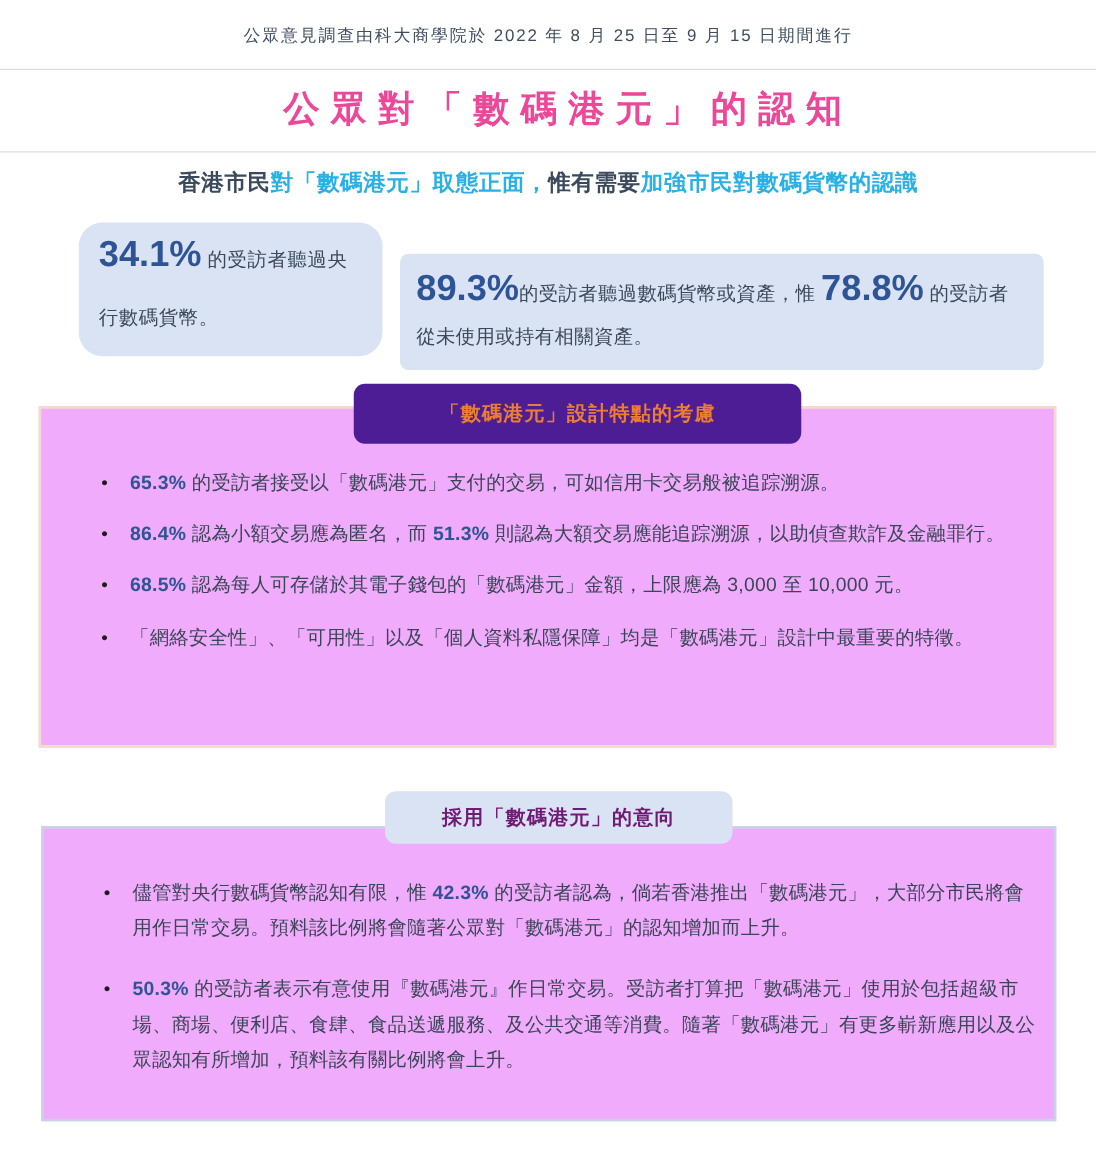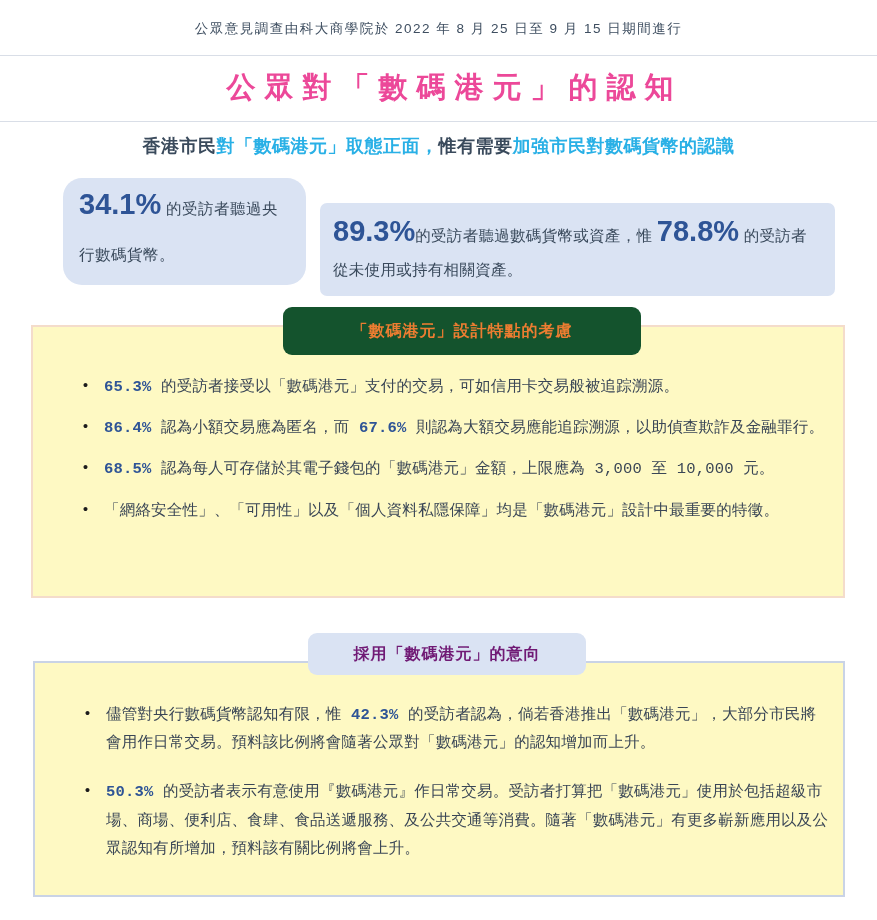--- a/index.html
+++ b/index.html
@@ -39,25 +39,25 @@
   .statbox1 { left:63px;  top:178px; width:243px; height:107px; padding:8px 16px 0 16px;border-radius:19px; }
   .statbox1 p { line-height:46px; }
   .statbox2 { left:320px; top:203px; width:515px; height:93px;  padding:14px 13px 0 13px; }
   .statbox2 p { line-height:34px; letter-spacing:0.3px; }
 
   .section-header {
     position:absolute; z-index:2; border-radius:9px;
     display:flex; align-items:center; justify-content:center;
     font-size:16px; font-weight:700; letter-spacing:1px;
   }
-  .header1 { left:283px; top:307px; width:358px; height:48px; background:#14532d; color:#ed7d31; }
+  .header1 { left:283px; top:307px; width:358px; height:48px; background:#4c1d95; color:#ed7d31; }
   .header2 { left:308px; top:633px; width:278px; height:42px; background:#dae3f3; color:#701a75; }
 
   .panel {
-    position:absolute; background:#fef9c3; box-sizing:border-box; z-index:1;font-family:Liberation Mono, monospace;
+    position:absolute; background:#f0abfc; box-sizing:border-box; z-index:1;
   }
   .panel1 { left:31px; top:325px; width:814px; height:273px; border:2px solid #f4dccb; }
   .panel2 { left:33px; top:661px; width:812px; height:236px; border:2px solid #c9d3e6; }
 
   .panel ul { list-style:none; margin:0; }
   .panel1 ul { padding:46px 12px 0 46px; }
   .panel2 ul { padding:38px 12px 0 46px; }
   .panel li {
     position:relative; padding-left:25px; font-size:15.5px;
     line-height:1.82; color:#3a4656; letter-spacing:0.2px;
@@ -88,21 +88,21 @@
 
   <div class="statbox statbox2">
     <p><span class="seg-big">89.3%</span><span>的受訪者聽過數碼貨幣或資產，惟 </span><span class="seg-big">78.8%</span><span> 的受訪者從未使用或持有相關資產。</span></p>
   </div>
 
   <div class="section-header header1">「數碼港元」設計特點的考慮</div>
 
   <div class="panel panel1">
     <ul>
       <li><span class="seg-pct">65.3%</span><span> 的受訪者接受以「數碼港元」支付的交易，可如信用卡交易般被追踪溯源。</span></li>
-      <li><span class="seg-pct">86.4%</span><span> 認為小額交易應為匿名，而 </span><span class="seg-pct">67.6%</span><span> 則認為大額交易應能追踪溯源，以助偵查欺詐及金融罪行。</span></li>
+      <li><span class="seg-pct">86.4%</span><span> 認為小額交易應為匿名，而 </span><span class="seg-pct">51.3%</span><span> 則認為大額交易應能追踪溯源，以助偵查欺詐及金融罪行。</span></li>
       <li><span class="seg-pct">68.5%</span><span> 認為每人可存儲於其電子錢包的「數碼港元」金額，上限應為 3,000 至 10,000 元。</span></li>
       <li><span>「網絡安全性」、「可用性」以及「個人資料私隱保障」均是「數碼港元」設計中最重要的特徵。</span></li>
     </ul>
   </div>
 
   <div class="section-header header2">採用「數碼港元」的意向</div>
 
   <div class="panel panel2">
     <ul>
       <li><span>儘管對央行數碼貨幣認知有限，惟 </span><span class="seg-pct">42.3%</span><span> 的受訪者認為，倘若香港推出「數碼港元」，大部分市民將會用作日常交易。預料該比例將會隨著公眾對「數碼港元」的認知增加而上升。</span></li>

